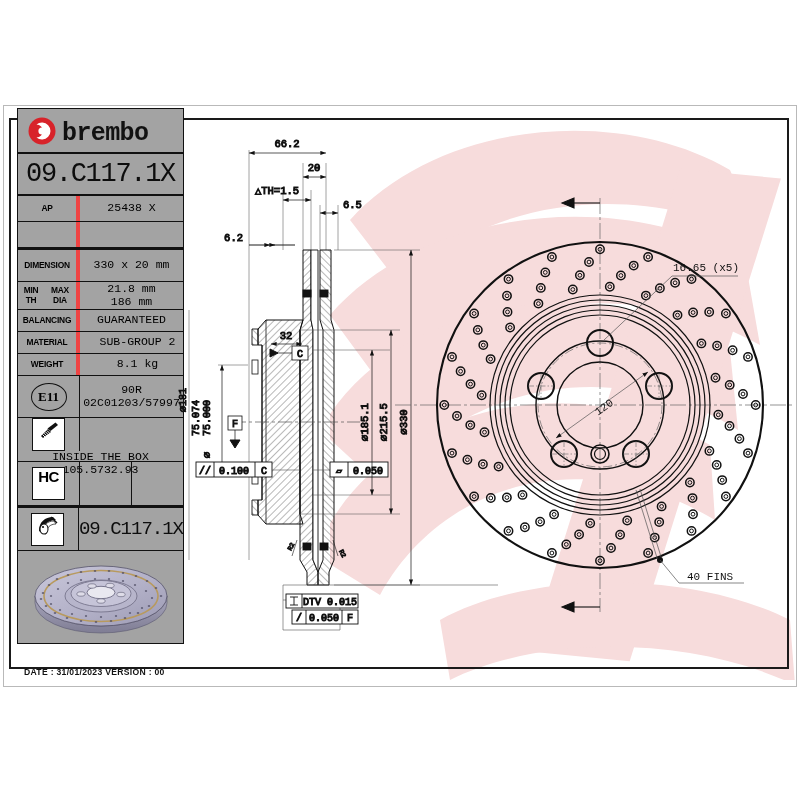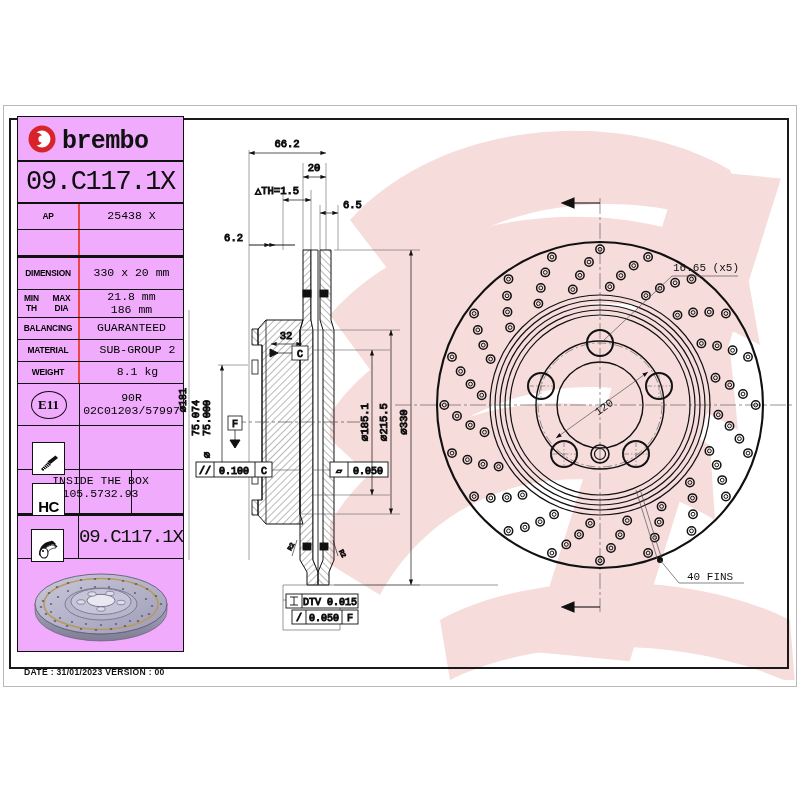--- a/index.html
+++ b/index.html
@@ -11,24 +11,24 @@
   .outer-frame{position:absolute;left:3px;top:105px;width:792px;height:580px;border:1px solid #b9b9b9;background:#fff;}
 
   
   .draw-frame{position:absolute;left:9px;top:118px;width:780px;height:551px;border:2px solid #1a1a1a;box-sizing:border-box;background:transparent;}
 
   
   .wm{position:absolute;left:330px;top:120px;width:470px;height:560px;overflow:hidden;pointer-events:none;}
   .wm svg{position:absolute;left:-40px;top:-20px;}
 
   
-  .info{position:absolute;left:17px;top:116px;width:167px;height:536px;border:1.6px solid #111;box-sizing:border-box;background:#f0abfc;}
+  .info{position:absolute;left:17px;top:108px;width:167px;height:536px;border:1.6px solid #111;box-sizing:border-box;background:#a3a3a3;}
   .row{display:flex;border-bottom:1px solid #111;box-sizing:border-box;}
   .row:last-child{border-bottom:none;}
-  .lab{width:62px;border-right:2px solid #ef4444;box-sizing:border-box;display:flex;align-items:center;justify-content:center;
+  .lab{width:62px;border-right:4px solid #ef4444;box-sizing:border-box;display:flex;align-items:center;justify-content:center;
        font-size:8.4px;font-weight:bold;letter-spacing:-.2px;color:#000;text-align:center;line-height:1.08;}
   .val{flex:1;display:flex;align-items:center;justify-content:center;font-size:11.5px;color:#000;text-align:left;line-height:1.1;}
   .mono{font-family:"Liberation Mono",monospace;}
 
   .logo-row{height:43px;display:flex;align-items:center;justify-content:center;border-bottom:2px solid #111;}
   .code-row{height:40px;display:flex;align-items:center;justify-content:center;border-bottom:2px solid #111;}
   .code-row .big{font-family:"Liberation Mono",monospace;font-size:27px;letter-spacing:-1.3px;color:#0d0d0d;}
 
   .r-ap{height:26px;}
   .r-blank{height:26px;}
@@ -41,21 +41,21 @@
   .r-hc{height:44px;}
   .r-final{height:45px;border-top:2px solid #111;}
   .r-pic{flex:1;}
 
   .val .two{display:flex;flex-direction:column;align-items:center;justify-content:center;line-height:1.12;}
 
   
   .ico-cell{width:62px;border-right:1px solid #111;box-sizing:border-box;display:flex;align-items:center;justify-content:center;}
   .e11{width:34px;height:26px;border:1.7px solid #111;border-radius:50%;display:flex;align-items:center;justify-content:center;
        font-family:"Liberation Serif",serif;font-weight:bold;font-size:13px;color:#000;}
-  .sqico{width:31px;height:31px;border:1.7px solid #111;border-radius:0;display:flex;align-items:flex-end;justify-content:center;background:#fff;margin-top:16px;}
+  .sqico{width:31px;height:31px;border:1.7px solid #111;border-radius:0;display:flex;align-items:flex-start;justify-content:center;background:#fff;}
   .hc-txt{font-family:"Liberation Sans",sans-serif;font-weight:bold;font-size:15px;letter-spacing:-.6px;color:#000;}
 
   .hc-split{flex:1;display:flex;}
   .hc-split > div{flex:1;}
   .hc-split > div:first-child{border-right:1px solid #111;}
 
   .final-val{flex:1;display:flex;align-items:center;justify-content:center;font-family:"Liberation Mono",monospace;font-size:19px;letter-spacing:-1px;color:#0d0d0d;}
 
   .pic-cell{flex:1;display:flex;align-items:center;justify-content:center;overflow:hidden;}
 

